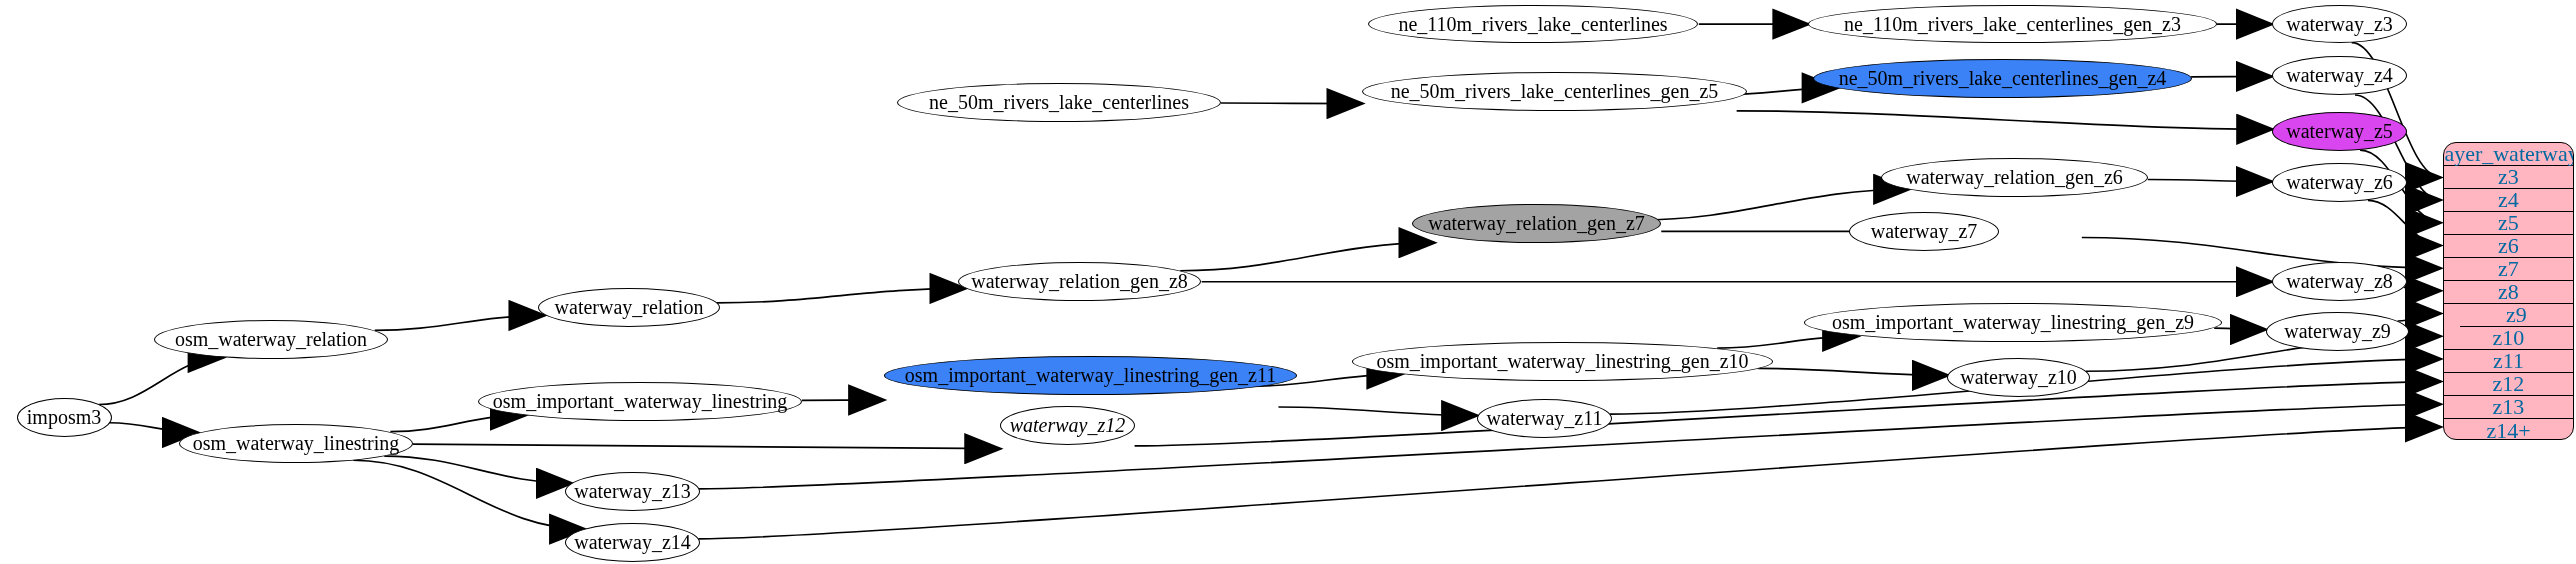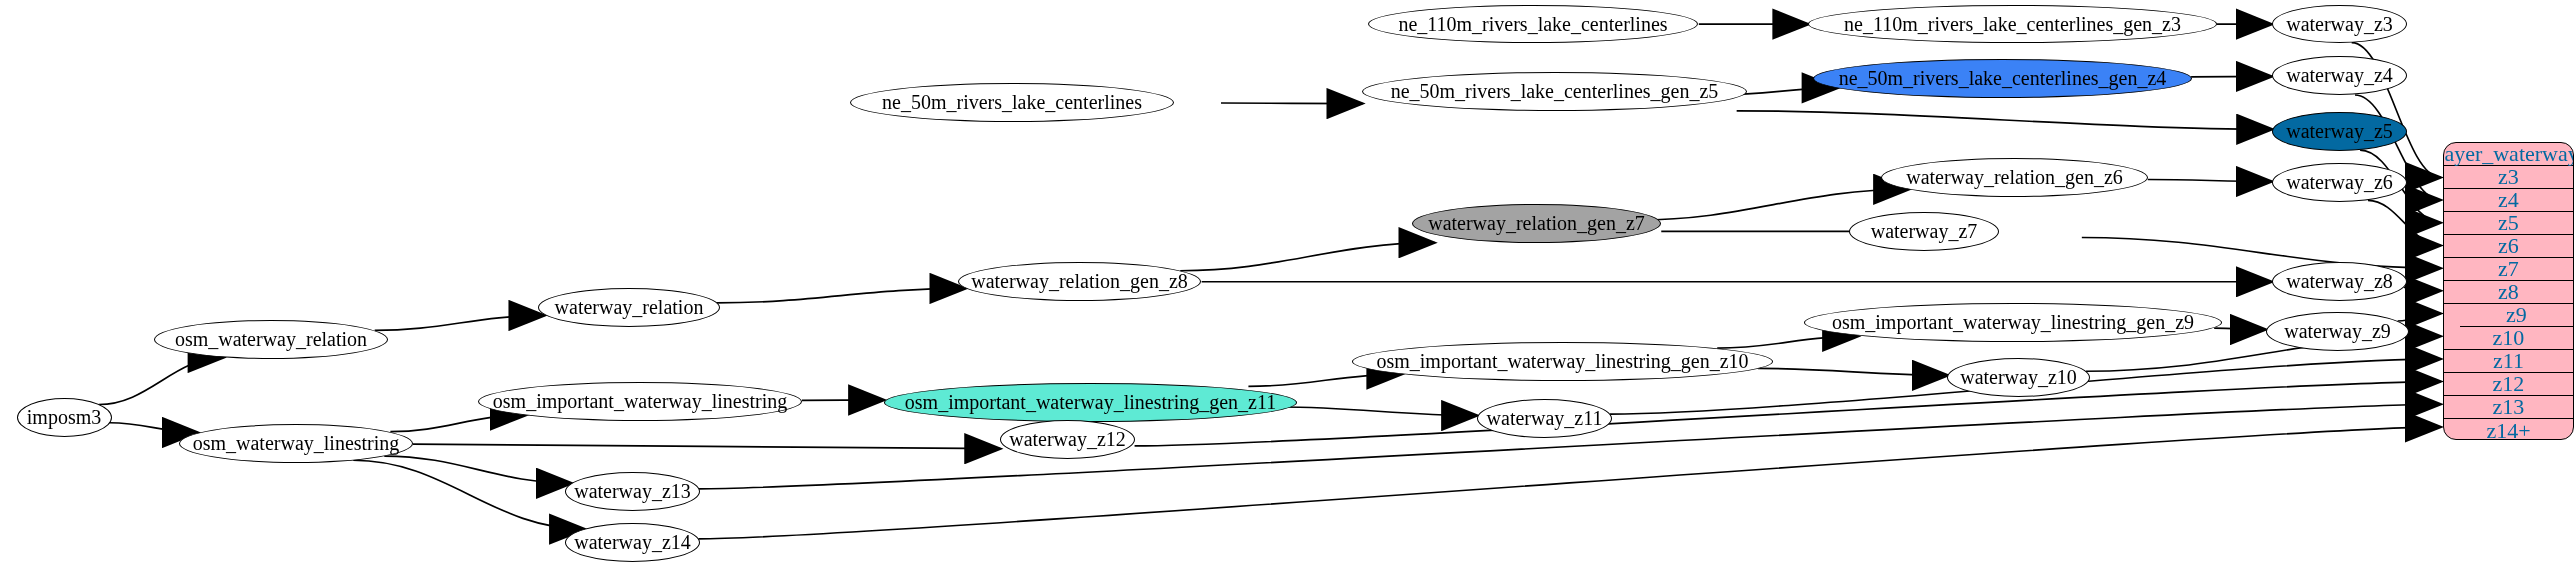--- a/index.html
+++ b/index.html
@@ -113,72 +113,72 @@
       </div>
       <div class="node" style="left: 958px; top: 262px; width: 243px; height: 39px; background: rgb(255, 255, 255); border-color: rgb(0, 0, 0);">
         <span>waterway_relation_gen_z8</span>
       </div>
       <div class="node" style="left: 1412px; top: 204px; width: 249px; height: 39px; background: #a3a3a3; border-color: rgb(0, 0, 0);">
         <span>waterway_relation_gen_z7</span>
       </div>
       <div class="node" style="left: 1881px; top: 158px; width: 267px; height: 39px; background: rgb(255, 255, 255); border-color: rgb(0, 0, 0);">
         <span>waterway_relation_gen_z6</span>
       </div>
-      <div class="node" style="left: 884px; top: 383px; width: 413px; height: 39px; background: #5eead4; border-color: rgb(0, 0, 0);">
+      <div class="node" style="left: 884px; top: 356px; width: 413px; height: 39px; background: #3b82f6; border-color: rgb(0, 0, 0);">
         <span>osm_important_waterway_linestring_gen_z11</span>
       </div>
       <div class="node" style="left: 1352px; top: 342px; width: 421px; height: 39px; background: rgb(255, 255, 255); border-color: rgb(0, 0, 0);">
         <span>osm_important_waterway_linestring_gen_z10</span>
       </div>
       <div class="node" style="left: 1804px; top: 303px; width: 418px; height: 39px; background: rgb(255, 255, 255); border-color: rgb(0, 0, 0);">
         <span>osm_important_waterway_linestring_gen_z9</span>
       </div>
       <div class="node" style="left: 1368px; top: 5.3px; width: 330px; height: 38px; background: rgb(255, 255, 255); border-color: rgb(0, 0, 0);">
         <span>ne_110m_rivers_lake_centerlines</span>
       </div>
       <div class="node" style="left: 1808px; top: 5.3px; width: 409px; height: 38px; background: rgb(255, 255, 255); border-color: rgb(0, 0, 0);">
         <span>ne_110m_rivers_lake_centerlines_gen_z3</span>
       </div>
-      <div class="node" style="left: 850px; top: 83px; width: 324px; height: 39px; background: rgb(255, 255, 255); border-color: rgb(0, 0, 0);">
+      <div class="node" style="left: 897px; top: 83px; width: 324px; height: 39px; background: rgb(255, 255, 255); border-color: rgb(0, 0, 0);">
         <span>ne_50m_rivers_lake_centerlines</span>
       </div>
       <div class="node" style="left: 1362px; top: 72px; width: 385px; height: 39px; background: rgb(255, 255, 255); border-color: rgb(0, 0, 0);">
         <span>ne_50m_rivers_lake_centerlines_gen_z5</span>
       </div>
       <div class="node" style="left: 1813px; top: 59px; width: 379px; height: 39px; background: #3b82f6; border-color: rgb(0, 0, 0);">
         <span>ne_50m_rivers_lake_centerlines_gen_z4</span>
       </div>
       <div class="node" style="left: 2272px; top: 5.3px; width: 135px; height: 38px; background: rgb(255, 255, 255); border-color: rgb(0, 0, 0);">
         <span>waterway_z3</span>
       </div>
       <div class="node" style="left: 2272px; top: 56px; width: 135px; height: 39px; background: rgb(255, 255, 255); border-color: rgb(0, 0, 0);">
         <span>waterway_z4</span>
       </div>
-      <div class="node" style="left: 2272px; top: 112px; width: 135px; height: 39px; background: #0369a1; border-color: rgb(0, 0, 0);">
+      <div class="node" style="left: 2272px; top: 112px; width: 135px; height: 39px; background: #d946ef; border-color: rgb(0, 0, 0);">
         <span>waterway_z5</span>
       </div>
       <div class="node" style="left: 2272px; top: 163px; width: 135px; height: 39px; background: rgb(255, 255, 255); border-color: rgb(0, 0, 0);">
         <span>waterway_z6</span>
       </div>
       <div class="node" style="left: 1849px; top: 212px; width: 150px; height: 39px; background: rgb(255, 255, 255); border-color: rgb(0, 0, 0);">
         <span>waterway_z7</span>
       </div>
       <div class="node" style="left: 2272px; top: 262px; width: 135px; height: 39px; background: rgb(255, 255, 255); border-color: rgb(0, 0, 0);">
         <span>waterway_z8</span>
       </div>
       <div class="node" style="left: 2266px; top: 312px; width: 143px; height: 39px; background: rgb(255, 255, 255); border-color: rgb(0, 0, 0);">
         <span>waterway_z9</span>
       </div>
       <div class="node" style="left: 1947px; top: 358px; width: 143px; height: 39px; background: rgb(255, 255, 255); border-color: rgb(0, 0, 0);">
         <span>waterway_z10</span>
       </div>
       <div class="node" style="left: 1477px; top: 399px; width: 135px; height: 39px; background: rgb(255, 255, 255); border-color: rgb(0, 0, 0);">
         <span>waterway_z11</span>
       </div>
-      <div class="node" style="left: 1000px; top: 420px; width: 135px; height: 39px; background: rgb(255, 255, 255); border-color: rgb(0, 0, 0);">
+      <div class="node" style="left: 1000px; top: 406px; width: 135px; height: 39px; background: rgb(255, 255, 255); border-color: rgb(0, 0, 0); font-style: italic;">
         <span>waterway_z12</span>
       </div>
       <div class="node" style="left: 565px; top: 472px; width: 135px; height: 39px; background: rgb(255, 255, 255); border-color: rgb(0, 0, 0);">
         <span>waterway_z13</span>
       </div>
       <div class="node" style="left: 565px; top: 523px; width: 135px; height: 39px; background: rgb(255, 255, 255); border-color: rgb(0, 0, 0);">
         <span>waterway_z14</span>
       </div>
     </div>
 

